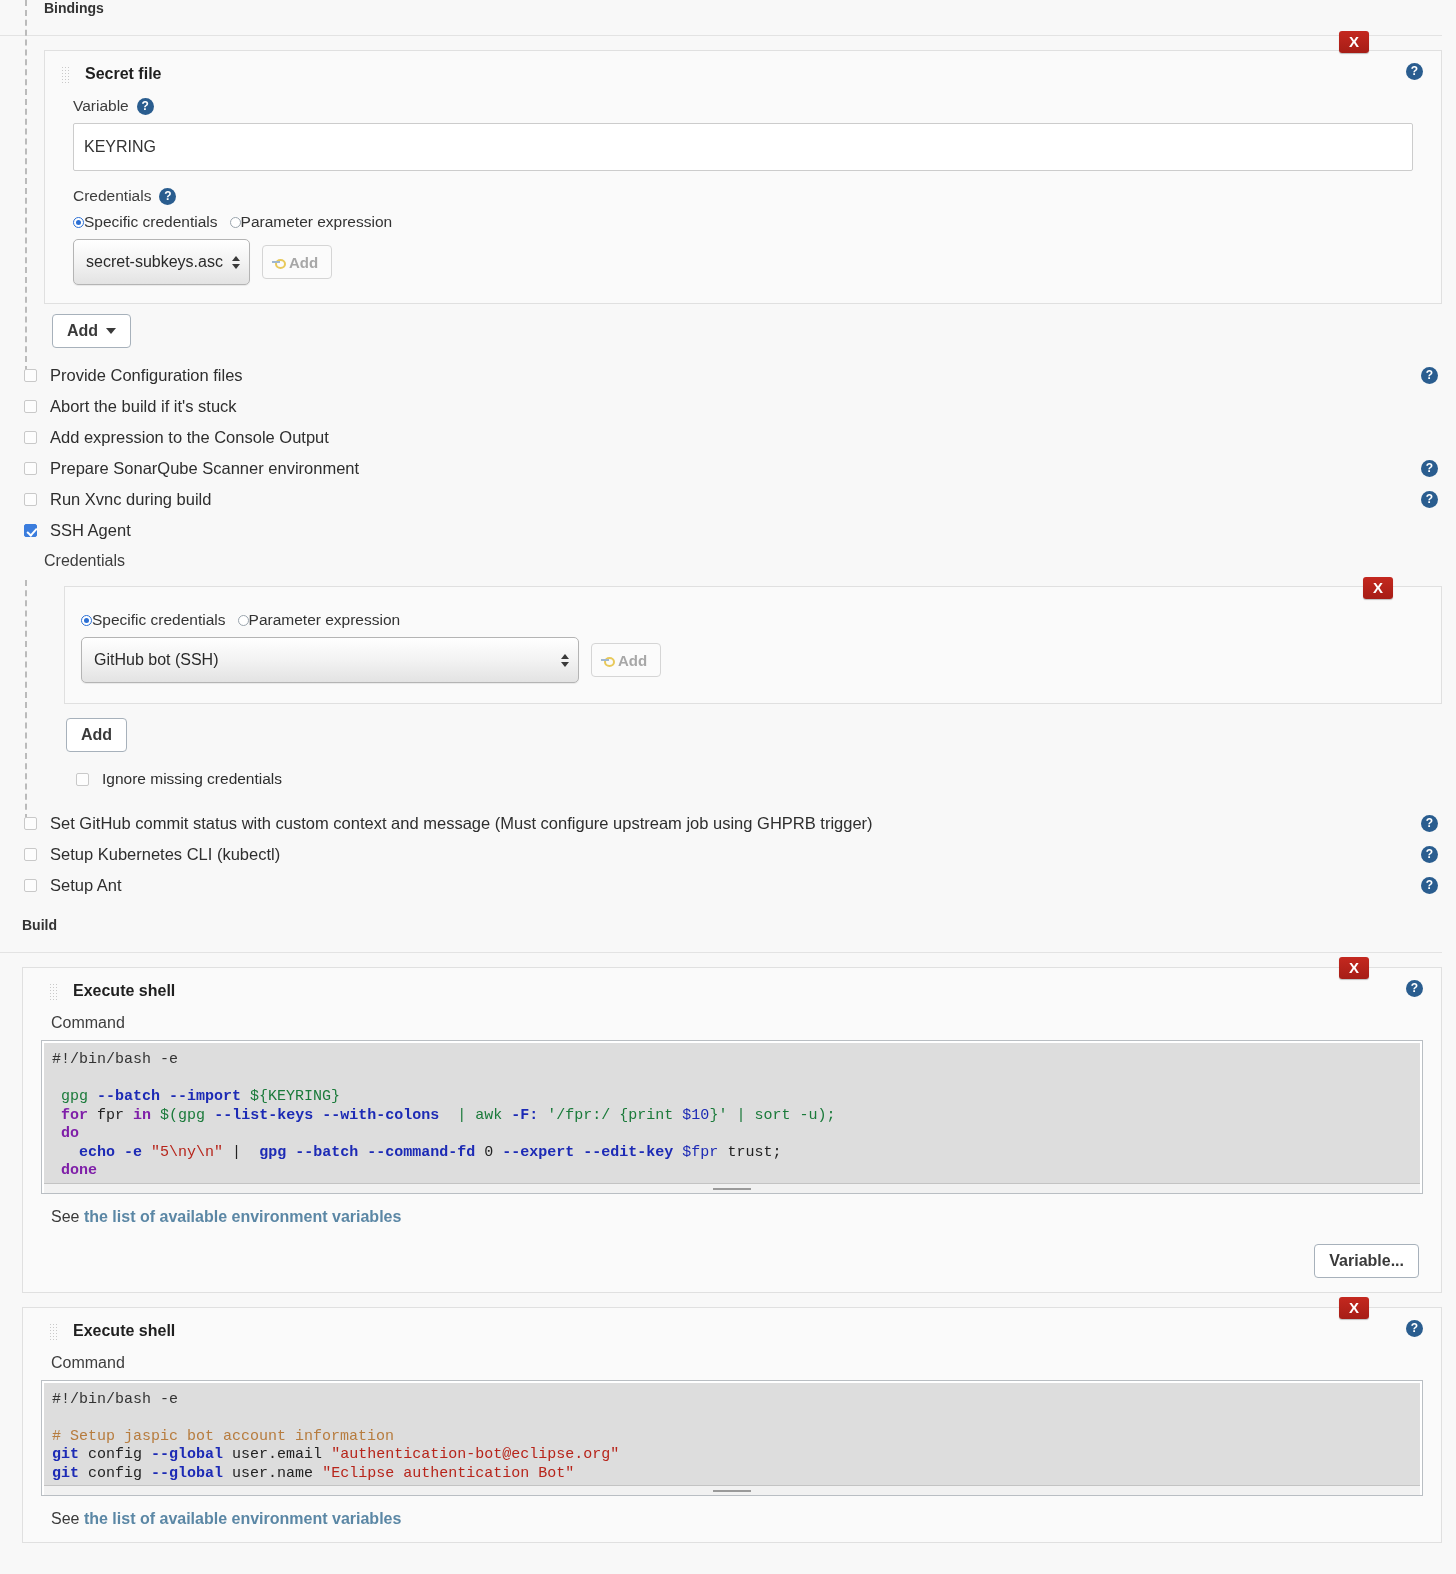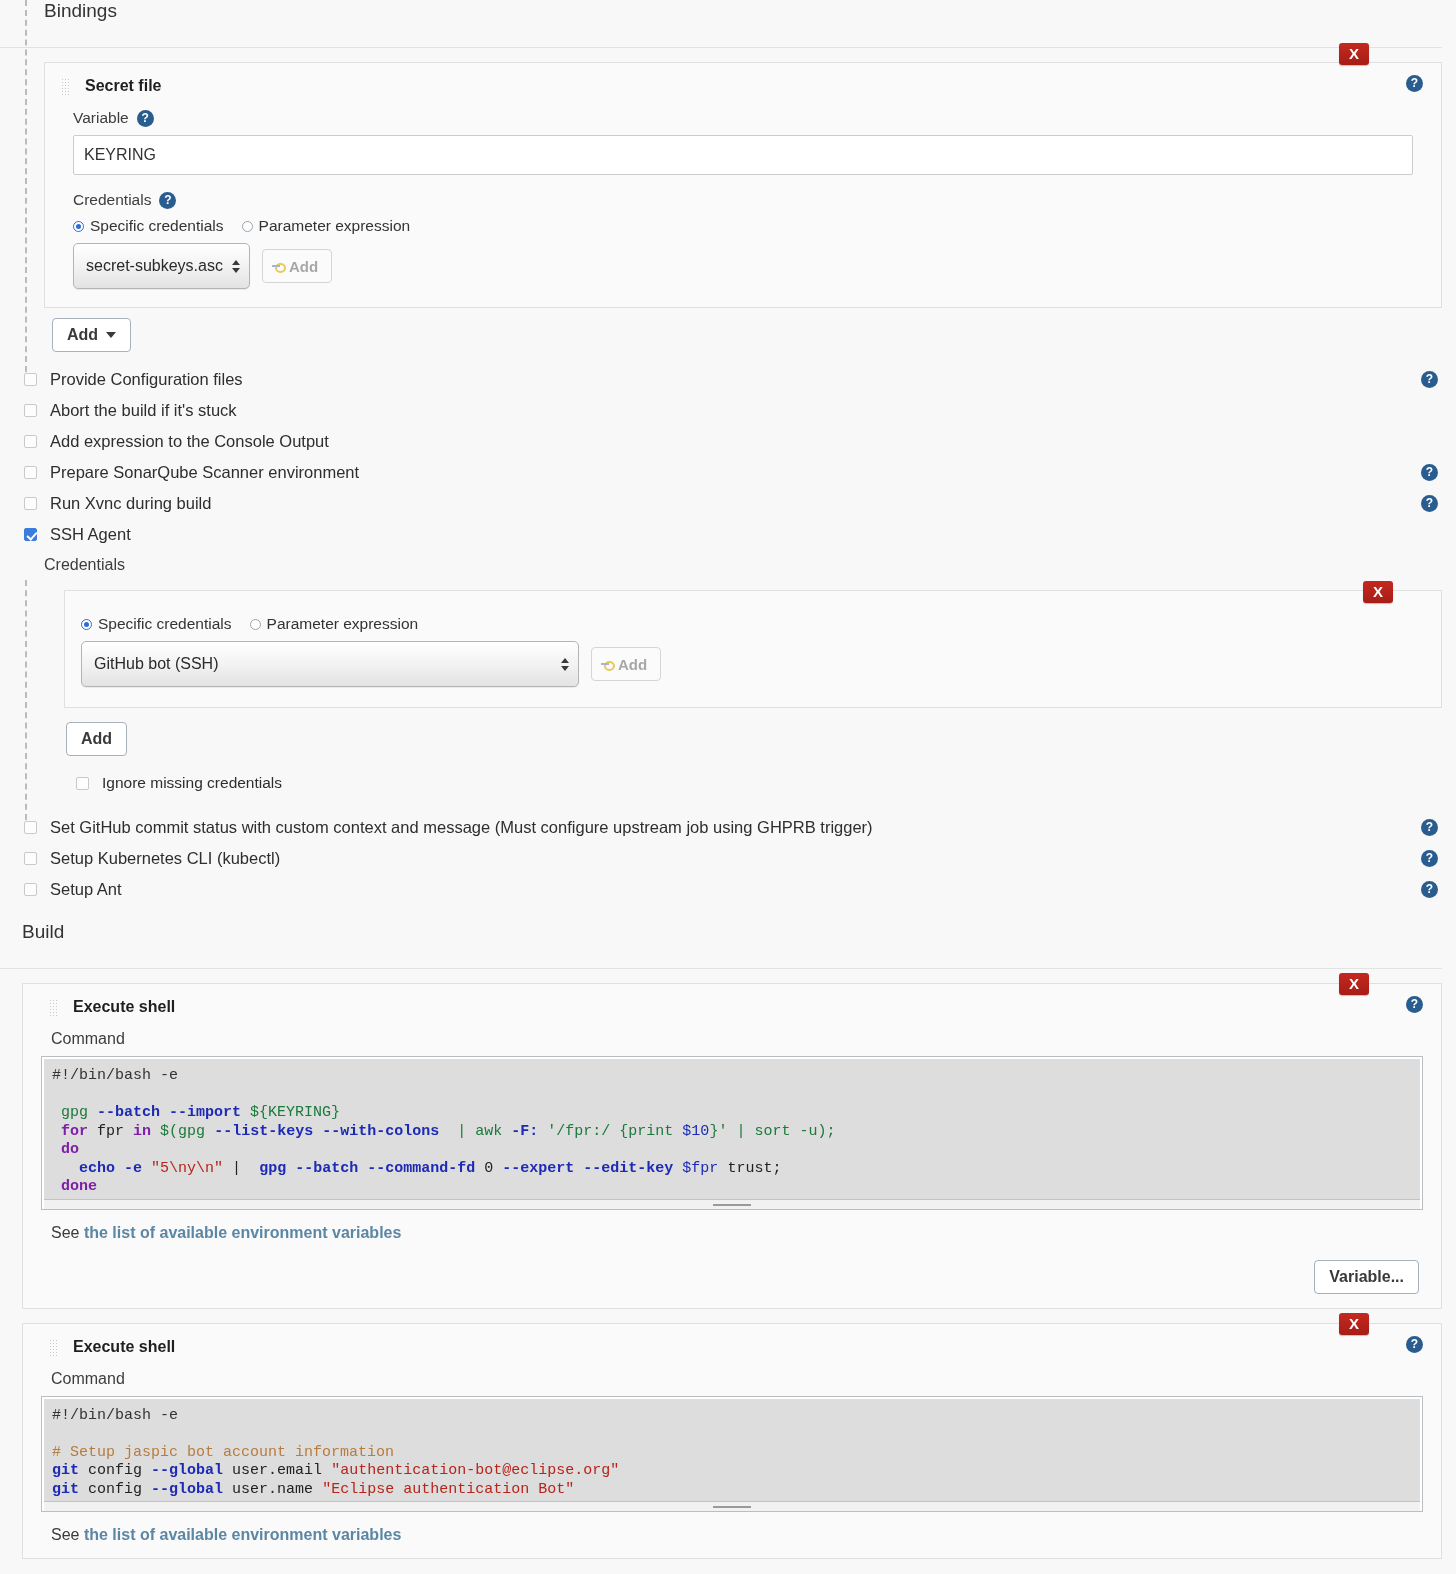--- a/index.html
+++ b/index.html
@@ -8,24 +8,24 @@
     background: #f8f8f8;
     font-family: "Liberation Sans", sans-serif;
     color: #333;
   }
   body { width: 1456px; height: 1574px; overflow: hidden; position: relative; }
 
   .page { position: relative; width: 1456px; padding: 0 0 0 0; }
 
   
   .section-head {
-    font-size: 19px;
-    font-weight: normal;
+    font-size: 14px;
+    font-weight: bold;
     color: #333;
-    padding: 0 0 25px 44px;
+    padding: 0 0 19px 44px;
     border-bottom: 1px solid #e3e3e3;
     margin: 0 14px 0 0;
   }
   .section-head.build { padding-left: 22px; }
 
   
   .rail {
     position: absolute;
     left: 25px;
     width: 0;
@@ -87,36 +87,35 @@
   }
   .help-right {
     position: absolute;
     right: 18px;
   }
 
   .text-input {
     display: block;
     width: calc(100% - 24px);
     margin: 0 0 0 12px;
-    height: 40px;
+    height: 48px;
     border: 1px solid #ccc;
     border-radius: 2px;
     background: #fff;
     font-family: "Liberation Sans", sans-serif;
     font-size: 16px;
     color: #333;
     padding: 0 10px;
     outline: none;
   }
 
   
   .radio-row {
     display: flex;
     align-items: center;
-    gap: 6px;
     margin: 6px 0 8px 12px;
     font-size: 15.5px;
     color: #333;
   }
   .radio-row.rr2 { margin-left: 0; }
   .radio {
     width: 11px; height: 11px;
     border-radius: 50%;
     border: 1px solid #9aa4ad;
     background: #fff;

